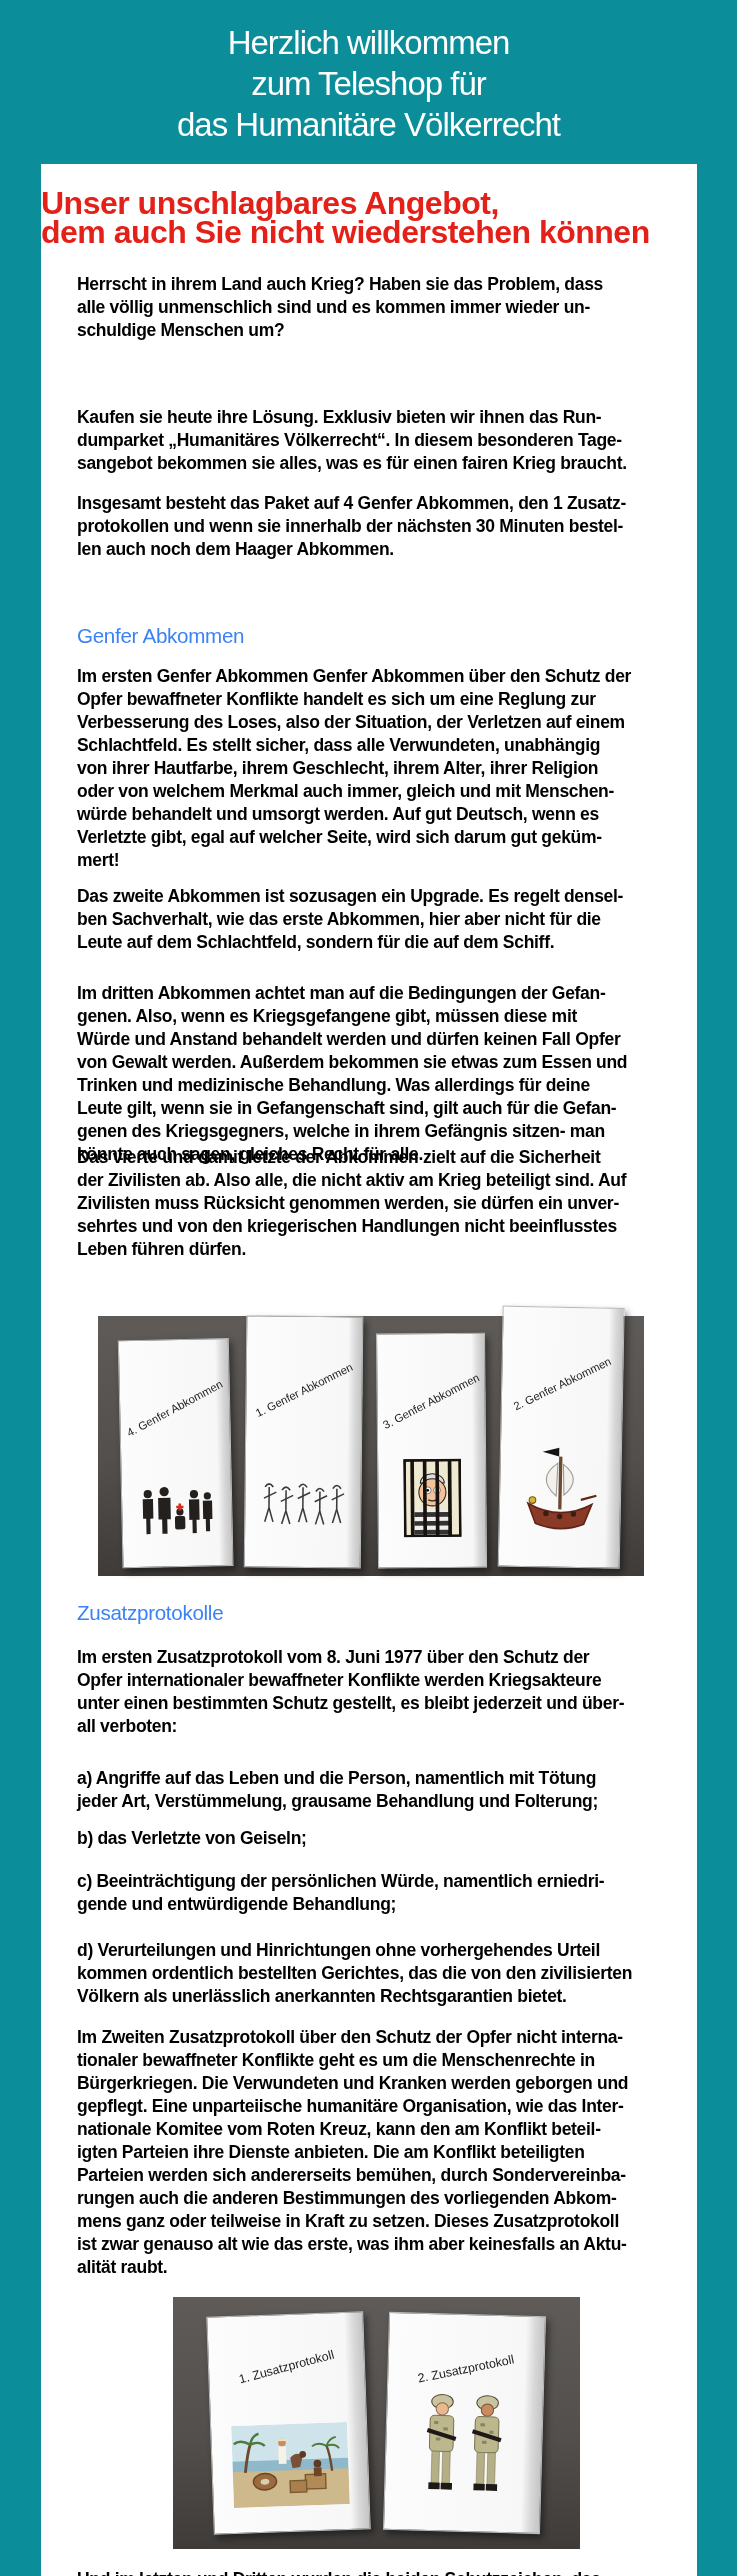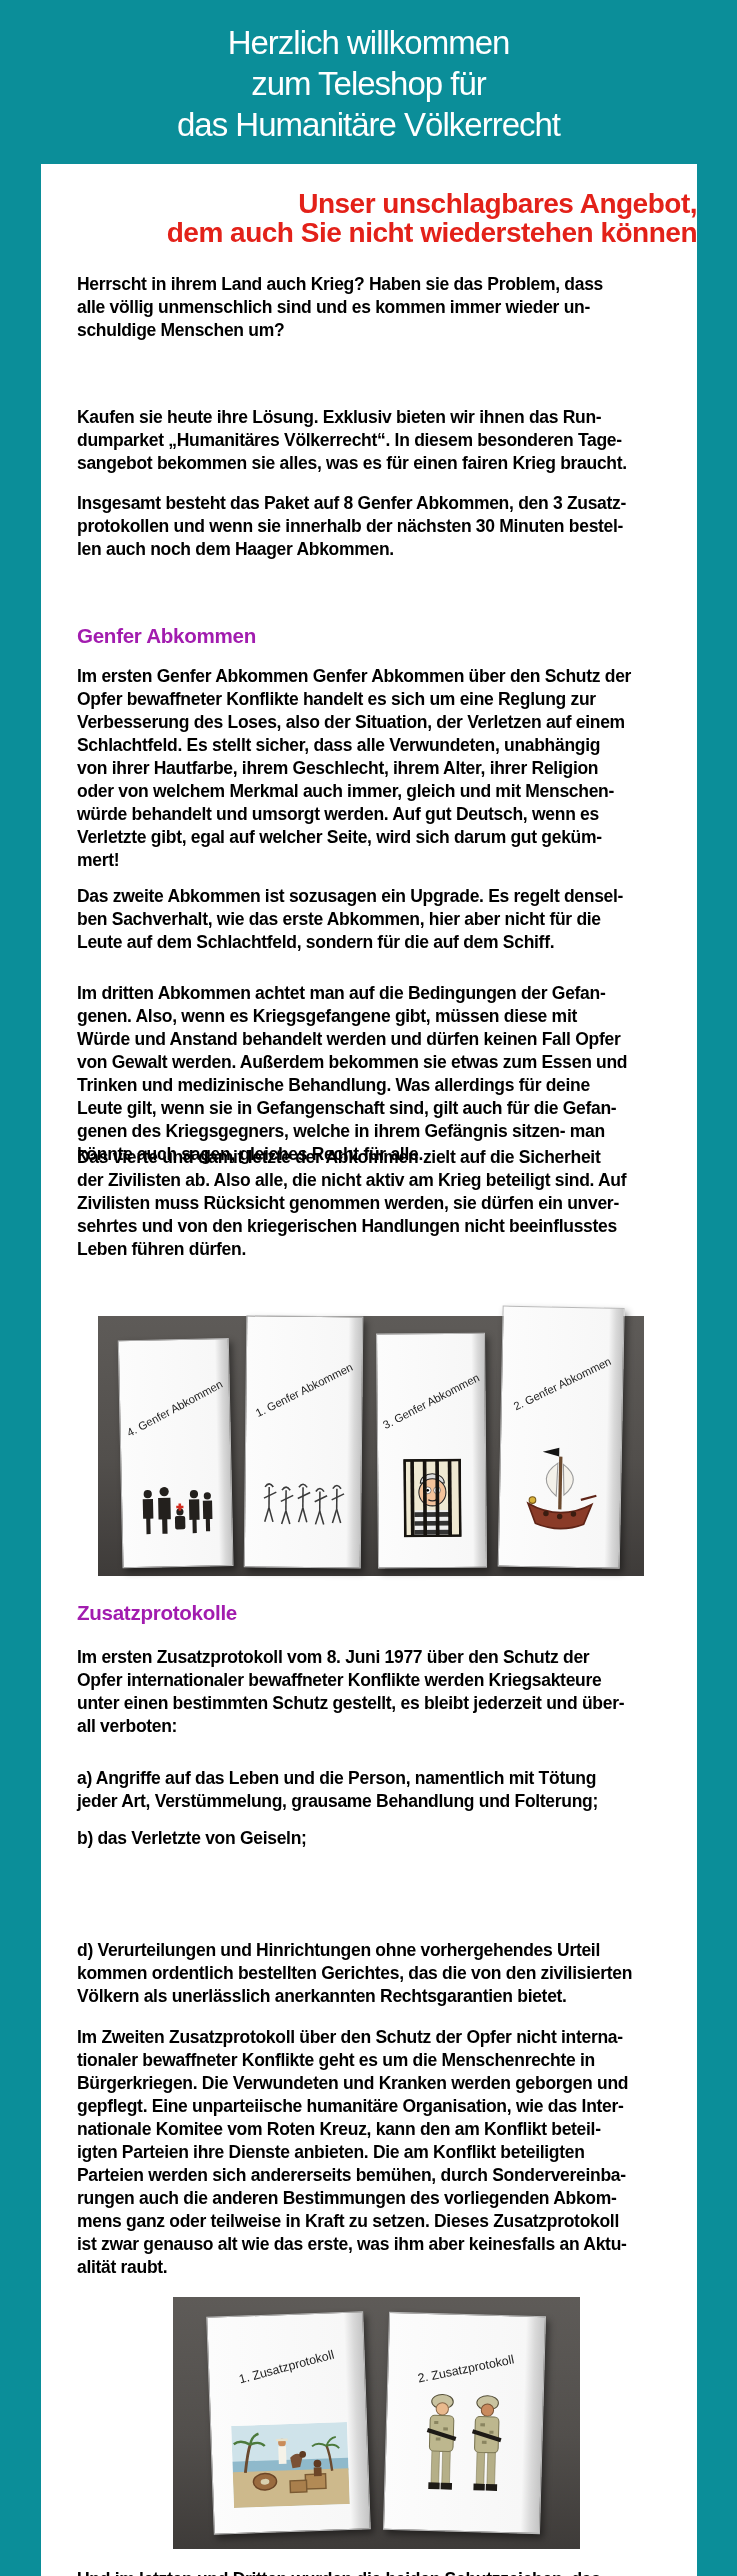--- a/index.html
+++ b/index.html
@@ -2,25 +2,25 @@
 <html style="font-size:8.2px"><head>
 <meta charset="utf-8">
 <style>
   html,body{margin:0;padding:0;}
   .page{position:relative;width:737px;height:3919px;background:#0b8e99;
         font-family:"Liberation Sans",sans-serif;overflow:hidden;}
   .main-title{position:absolute;top:21.6px;left:0;width:100%;text-align:center;
         color:#ffffff;font-weight:normal;font-size:33px;line-height:41px;
         letter-spacing:-1px;white-space:pre-line;}
   .content{position:absolute;left:41px;top:164px;width:656px;height:3755px;background:#ffffff;}
-  .offer{position:absolute;top:25px;left:0;width:100%;text-align:right;color:#e32119;
-        font-size:28px;line-height:29px;font-weight:bold;letter-spacing:-0.5px;white-space:pre-line;}
+  .offer{position:absolute;top:25px;left:0;width:100%;text-align:left;color:#e32119;
+        font-size:32px;line-height:29px;font-weight:bold;letter-spacing:-0.5px;white-space:pre-line;}
   .para{position:absolute;left:36px;width:605px;color:#000000;font-weight:bold;
         font-size:17.5px;line-height:23px;letter-spacing:-0.3px;white-space:pre-line;}
-  .sec-h{position:absolute;left:36px;color:#a21caf;font-size:20.6px;font-weight:bold;letter-spacing:-0.3px;}
+  .sec-h{position:absolute;left:36px;color:#3b82f6;font-size:20.6px;font-weight:normal;letter-spacing:-0.3px;}
   .photo{position:absolute;background:linear-gradient(180deg,#5e5b58 0%,#524f4c 55%,#3e3b39 100%);
         display:flex;align-items:center;justify-content:center;}
   .case{position:relative;background:linear-gradient(90deg,#fcfcfc 0%,#f7f7f7 88%,#d9d9d9 94%,#c4c4c4 100%);
         border:0.5px solid #b9b9b9;box-shadow:3.1px 4.1px 7.2px rgba(0,0,0,0.45);}
   .case-label{position:absolute;left:0;right:0;text-align:center;color:#1c1c1c;
         font-size:11.3px;white-space:pre-line;}
   .case-art{position:absolute;left:50%;transform:translateX(-50%);}
 </style>
 </head>
 <body>
@@ -35,21 +35,21 @@
 
     <div class="offer">Unser unschlagbares Angebot,
 dem auch Sie nicht wiederstehen können</div>
 
     <div class="para" style="top:109px">Herrscht in ihrem Land auch Krieg? Haben sie das Problem, dass
 alle völlig unmenschlich sind und es kommen immer wieder un-
 schuldige Menschen um?</div>
     <div class="para" style="top:242px">Kaufen sie heute ihre Lösung. Exklusiv bieten wir ihnen das Run-
 dumparket „Humanitäres Völkerrecht“. In diesem besonderen Tage-
 sangebot bekommen sie alles, was es für einen fairen Krieg braucht.</div>
-    <div class="para" style="top:328px">Insgesamt besteht das Paket auf 8 Genfer Abkommen, den 3 Zusatz-
+    <div class="para" style="top:328px">Insgesamt besteht das Paket auf 4 Genfer Abkommen, den 1 Zusatz-
 protokollen und wenn sie innerhalb der nächsten 30 Minuten bestel-
 len auch noch dem Haager Abkommen.</div>
 
     <div class="sec-h" style="top:460px">Genfer Abkommen</div>
     <div class="para" style="top:501px">Im ersten Genfer Abkommen Genfer Abkommen über den Schutz der
 Opfer bewaffneter Konflikte handelt es sich um eine Reglung zur
 Verbesserung des Loses, also der Situation, der Verletzen auf einem
 Schlachtfeld. Es stellt sicher, dass alle Verwundeten, unabhängig
 von ihrer Hautfarbe, ihrem Geschlecht, ihrem Alter, ihrer Religion
 oder von welchem Merkmal auch immer, gleich und mit Menschen-
@@ -175,20 +175,22 @@
     </div>
 
     <div class="sec-h" style="top:1437px">Zusatzprotokolle</div>
     <div class="para" style="top:1482px">Im ersten Zusatzprotokoll vom 8. Juni 1977 über den Schutz der
 Opfer internationaler bewaffneter Konflikte werden Kriegsakteure
 unter einen bestimmten Schutz gestellt, es bleibt jederzeit und über-
 all verboten:</div>
     <div class="para" style="top:1603px">a) Angriffe auf das Leben und die Person, namentlich mit Tötung
 jeder Art, Verstümmelung, grausame Behandlung und Folterung;</div>
     <div class="para" style="top:1663px">b) das Verletzte von Geiseln;</div>
+    <div class="para" style="top:1706px">c) Beeinträchtigung der persönlichen Würde, namentlich erniedri-
+gende und entwürdigende Behandlung;</div>
     <div class="para" style="top:1775px">d) Verurteilungen und Hinrichtungen ohne vorhergehendes Urteil
 kommen ordentlich bestellten Gerichtes, das die von den zivilisierten
 Völkern als unerlässlich anerkannten Rechtsgarantien bietet.</div>
     <div class="para" style="top:1862px">Im Zweiten Zusatzprotokoll über den Schutz der Opfer nicht interna-
 tionaler bewaffneter Konflikte geht es um die Menschenrechte in
 Bürgerkriegen. Die Verwundeten und Kranken werden geborgen und
 gepflegt. Eine unparteiische humanitäre Organisation, wie das Inter-
 nationale Komitee vom Roten Kreuz, kann den am Konflikt beteil-
 igten Parteien ihre Dienste anbieten. Die am Konflikt beteiligten
 Parteien werden sich andererseits bemühen, durch Sondervereinba-

